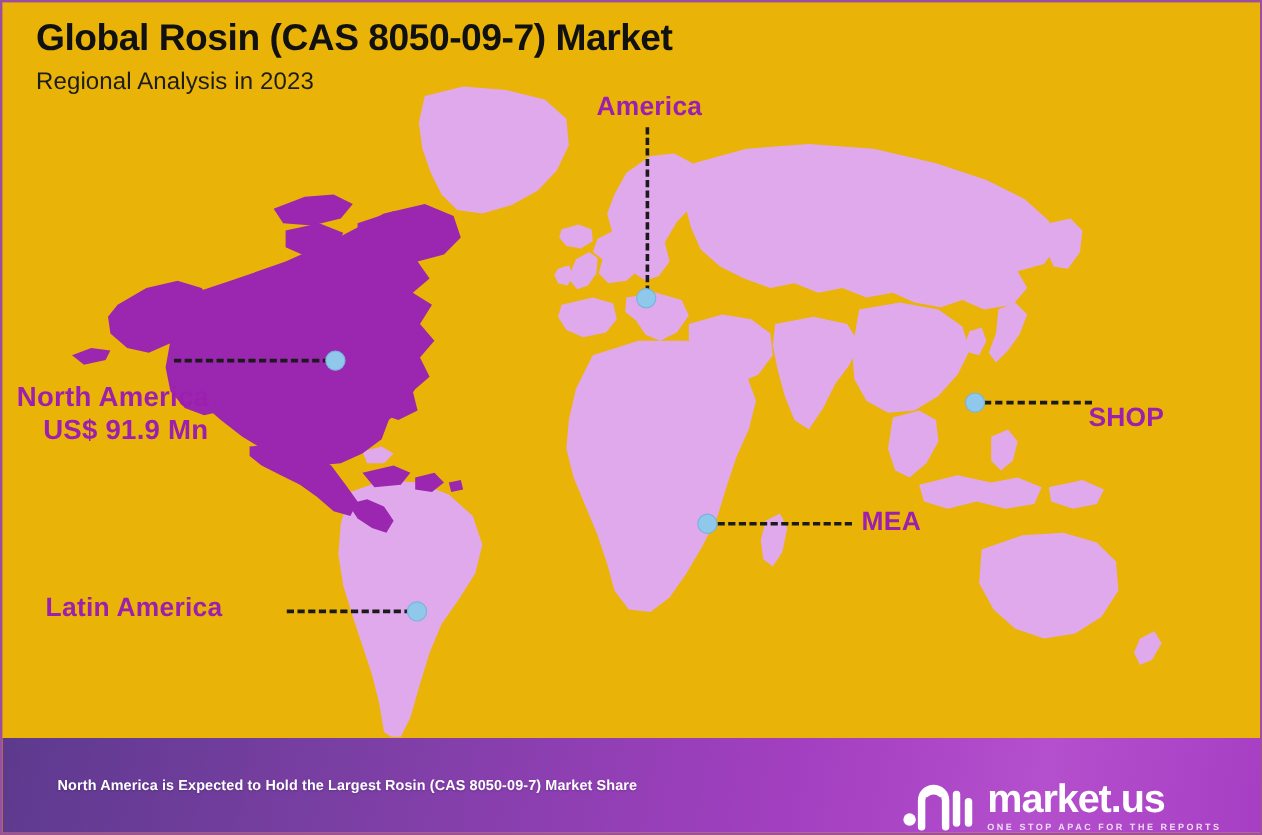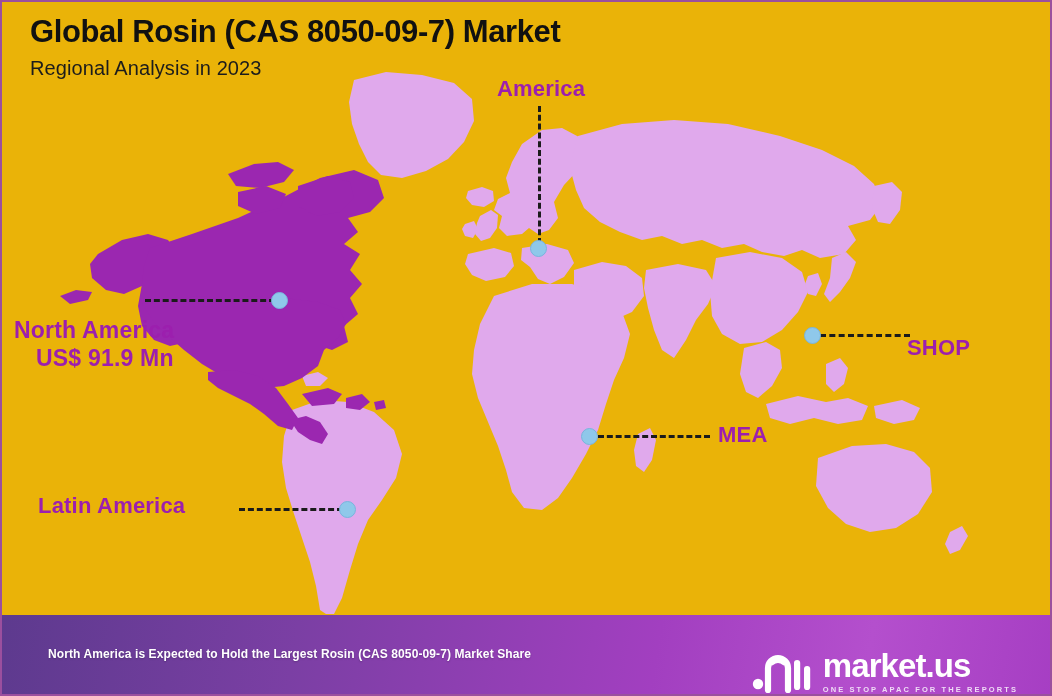--- a/index.html
+++ b/index.html
@@ -63,21 +63,21 @@
     position:absolute; left:0; bottom:0; width:1052px; height:79px;
     background:linear-gradient(100deg,#5d3a8e 0%,#7b3fa4 28%,#a23fc0 62%,#b44fcd 82%,#a63ec3 100%);
     display:flex; align-items:center; justify-content:space-between;
     padding:0 26px 0 46px; z-index:7;
   }
   #banner-text {
     color:#ffffff; font-size:12px; font-weight:bold;
     line-height:1.32; max-width:760px; letter-spacing:0.1px;
     text-shadow:0 1px 2px rgba(0,0,0,.22);
   }
-  #logo { display:flex; align-items:center; gap:11px; padding-right:10px;margin-top:34px; }
+  #logo { display:flex; align-items:flex-start; gap:11px; padding-right:10px;margin-top:34px; }
   #logo-mark { flex:0 0 auto; }
   #logo-text-block { display:flex; flex-direction:column; line-height:1; }
   #logo-word {
     color:#ffffff; font-size:33px; font-weight:bold; letter-spacing:-0.9px;
   }
   #logo-tagline {
     color:#efdcf6; font-size:7.5px; font-weight:bold;
     letter-spacing:2.1px; margin-top:4px; text-align:right;
   }
 </style>

